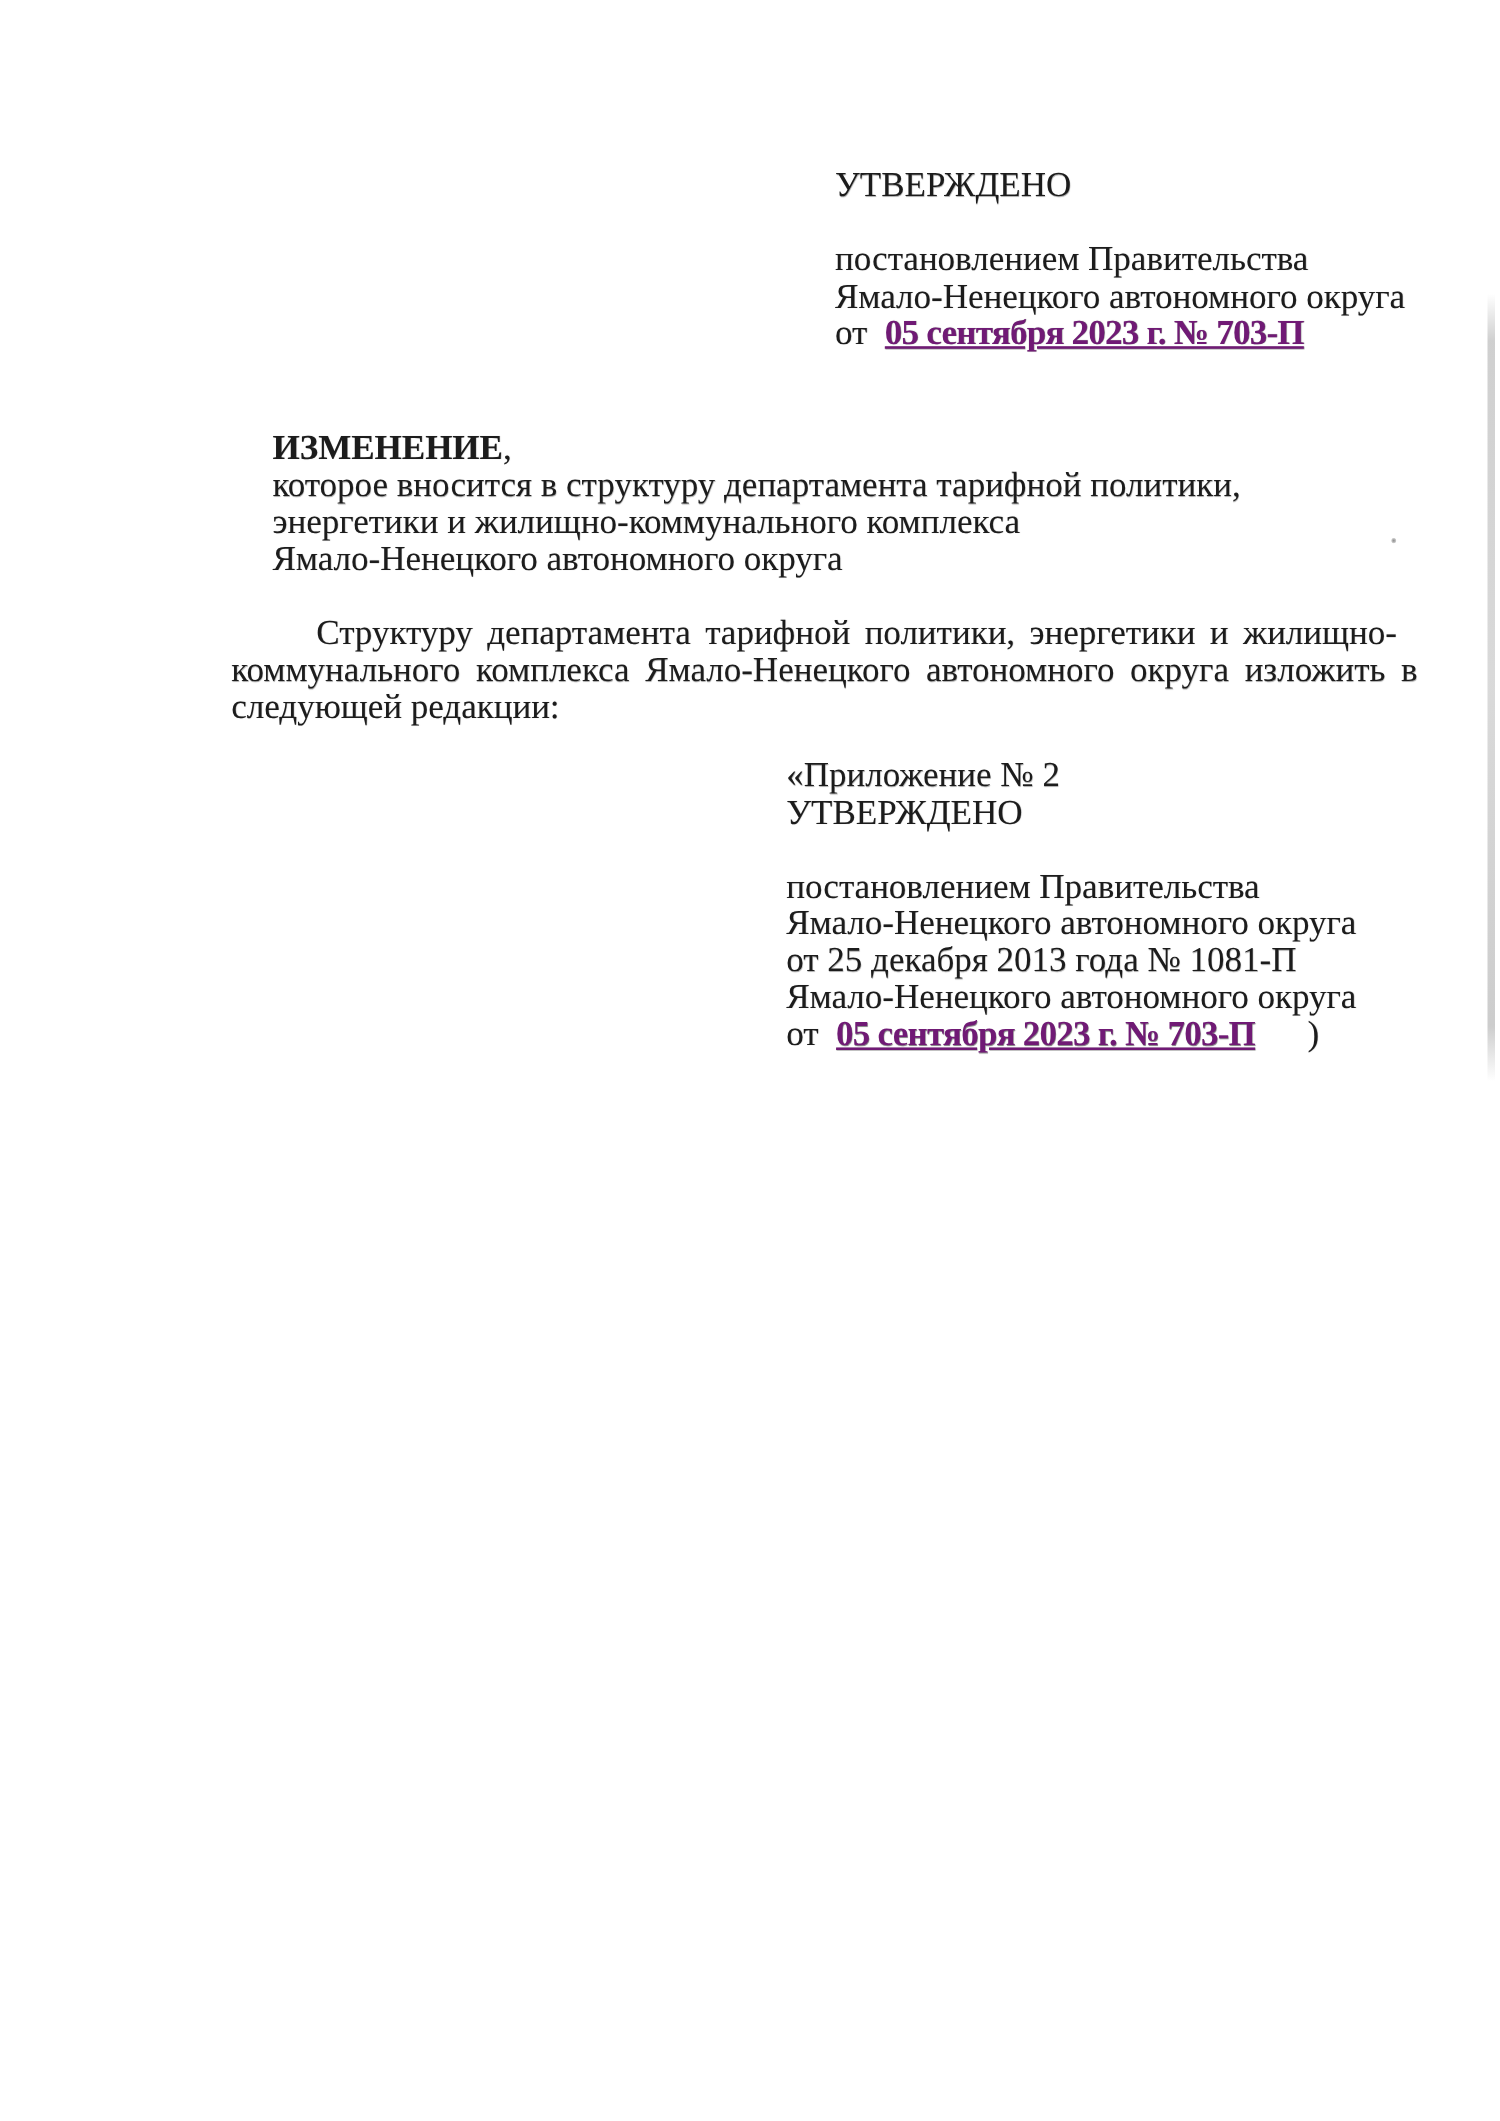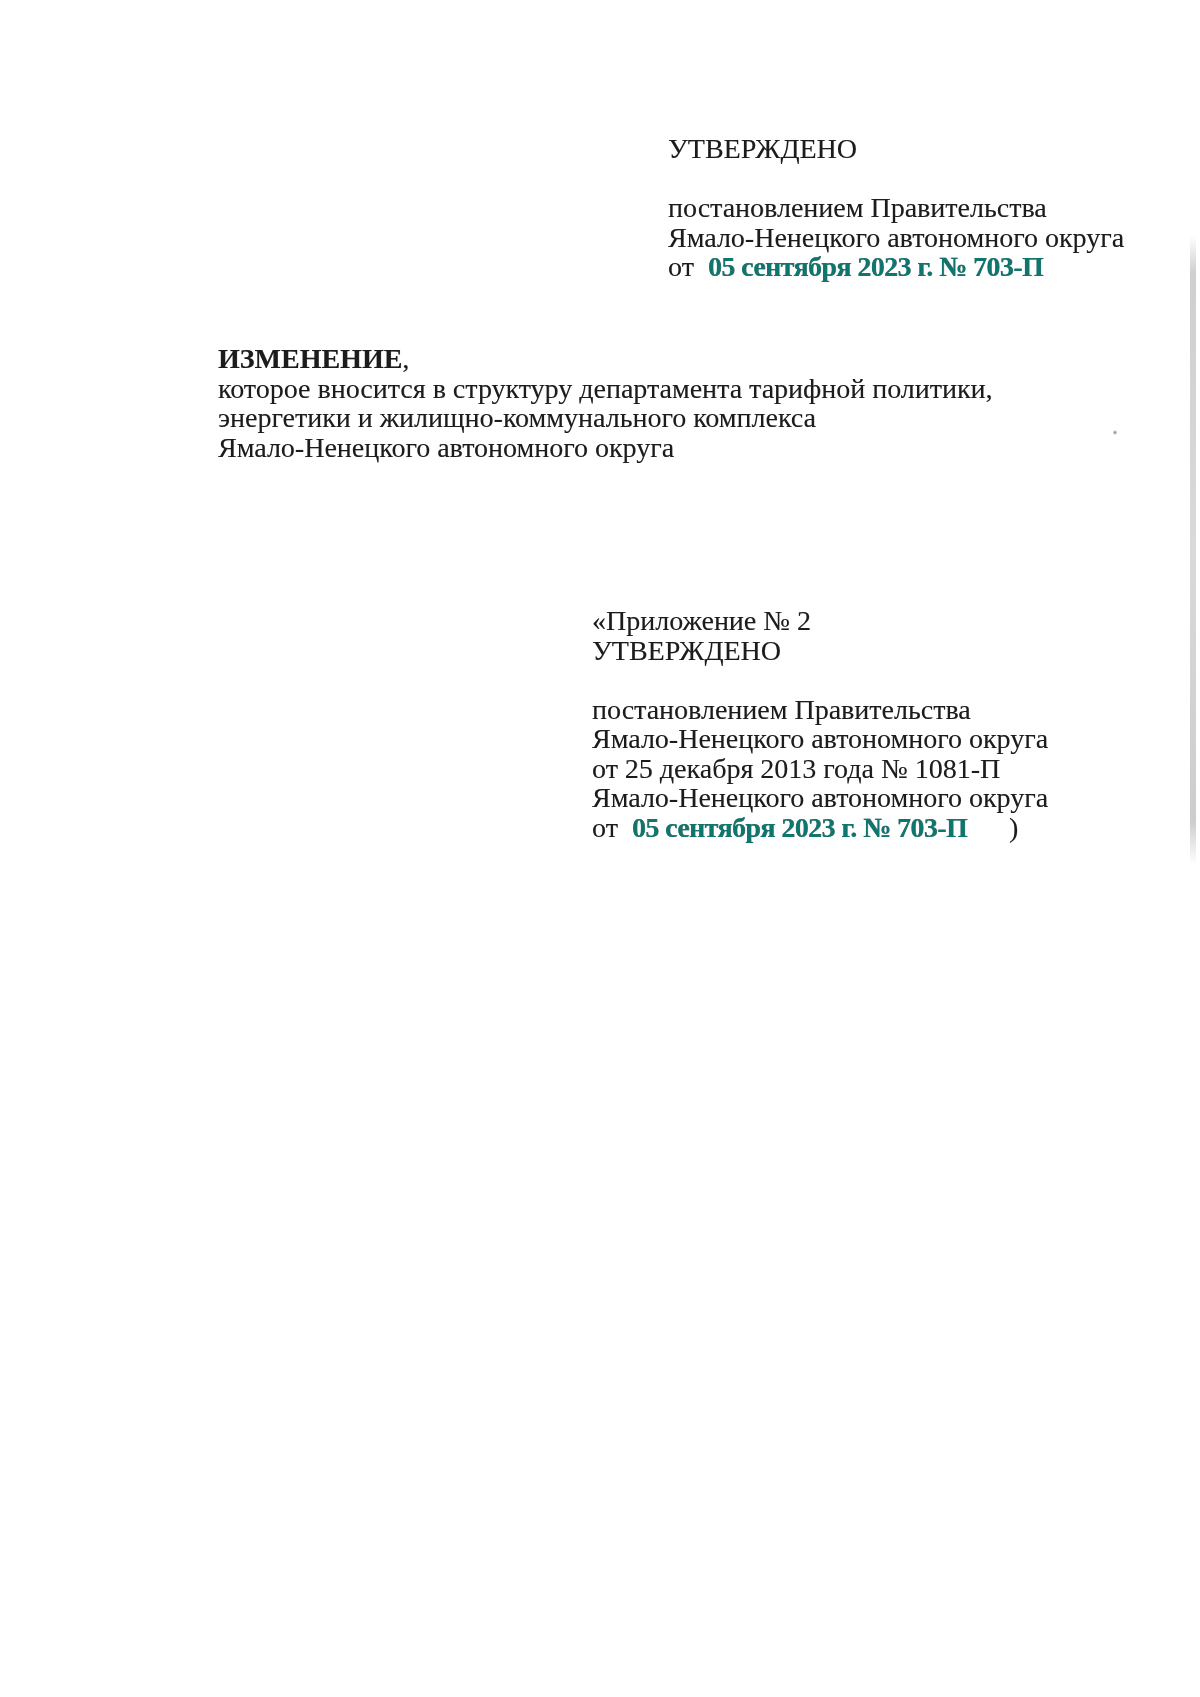--- a/index.html
+++ b/index.html
@@ -30,22 +30,23 @@
     position: absolute;
     left: 668px;
     top: 134px;
   }
 
   
   .stamp {
     font-weight: bold;
     letter-spacing: -0.6px;
     margin-left: 14px;
-    color: #0f766e;
+    color: #701a75;
     text-shadow: 0.4px 0.4px 0.6px rgba(30,30,30,0.55);
+    text-decoration: underline;
   }
 
   
   .heading-block {
     position: absolute;
     left: 218px;
     top: 344px;
     width: 900px;
     text-align: left;
   }
@@ -57,21 +58,21 @@
     top: 492px;
     width: 878px;
   }
   .paragraph-block .indent { padding-left: 68px; }
   .ws1 { word-spacing: 4.5px; }
   .ws2 { word-spacing: 5.5px; }
 
   
   .appendix-block {
     position: absolute;
-    left: 592px;
+    left: 629px;
     top: 606px;
   }
   .closing-paren {
     display: inline-block;
     margin-left: 42px;
   }
 
   
   .speck {
     position: absolute;
@@ -109,20 +110,25 @@
     <div class="line"><span>от</span><span class="stamp">05 сентября 2023 г. № 703-П</span></div>
   </div>
 
   <div class="heading-block">
     <div class="line"><span class="bold">ИЗМЕНЕНИЕ</span><span>,</span></div>
     <div class="line">которое вносится в структуру департамента тарифной политики,</div>
     <div class="line">энергетики и жилищно-коммунального комплекса</div>
     <div class="line">Ямало-Ненецкого автономного округа</div>
   </div>
 
+  <div class="paragraph-block">
+    <div class="line indent ws1">Структуру департамента тарифной политики, энергетики и жилищно-</div>
+    <div class="line ws2">коммунального комплекса Ямало-Ненецкого автономного округа изложить в</div>
+    <div class="line">следующей редакции:</div>
+  </div>
 
   <div class="appendix-block">
     <div class="line">«Приложение № 2</div>
     <div class="line">УТВЕРЖДЕНО</div>
     <div class="gap"></div>
     <div class="line">постановлением Правительства</div>
     <div class="line">Ямало-Ненецкого автономного округа</div>
     <div class="line">от 25 декабря 2013 года № 1081-П</div>
     <div class="line">Ямало-Ненецкого автономного округа</div>
     <div class="line"><span>от</span><span class="stamp">05 сентября 2023 г. № 703-П</span><span class="closing-paren">)</span></div>

